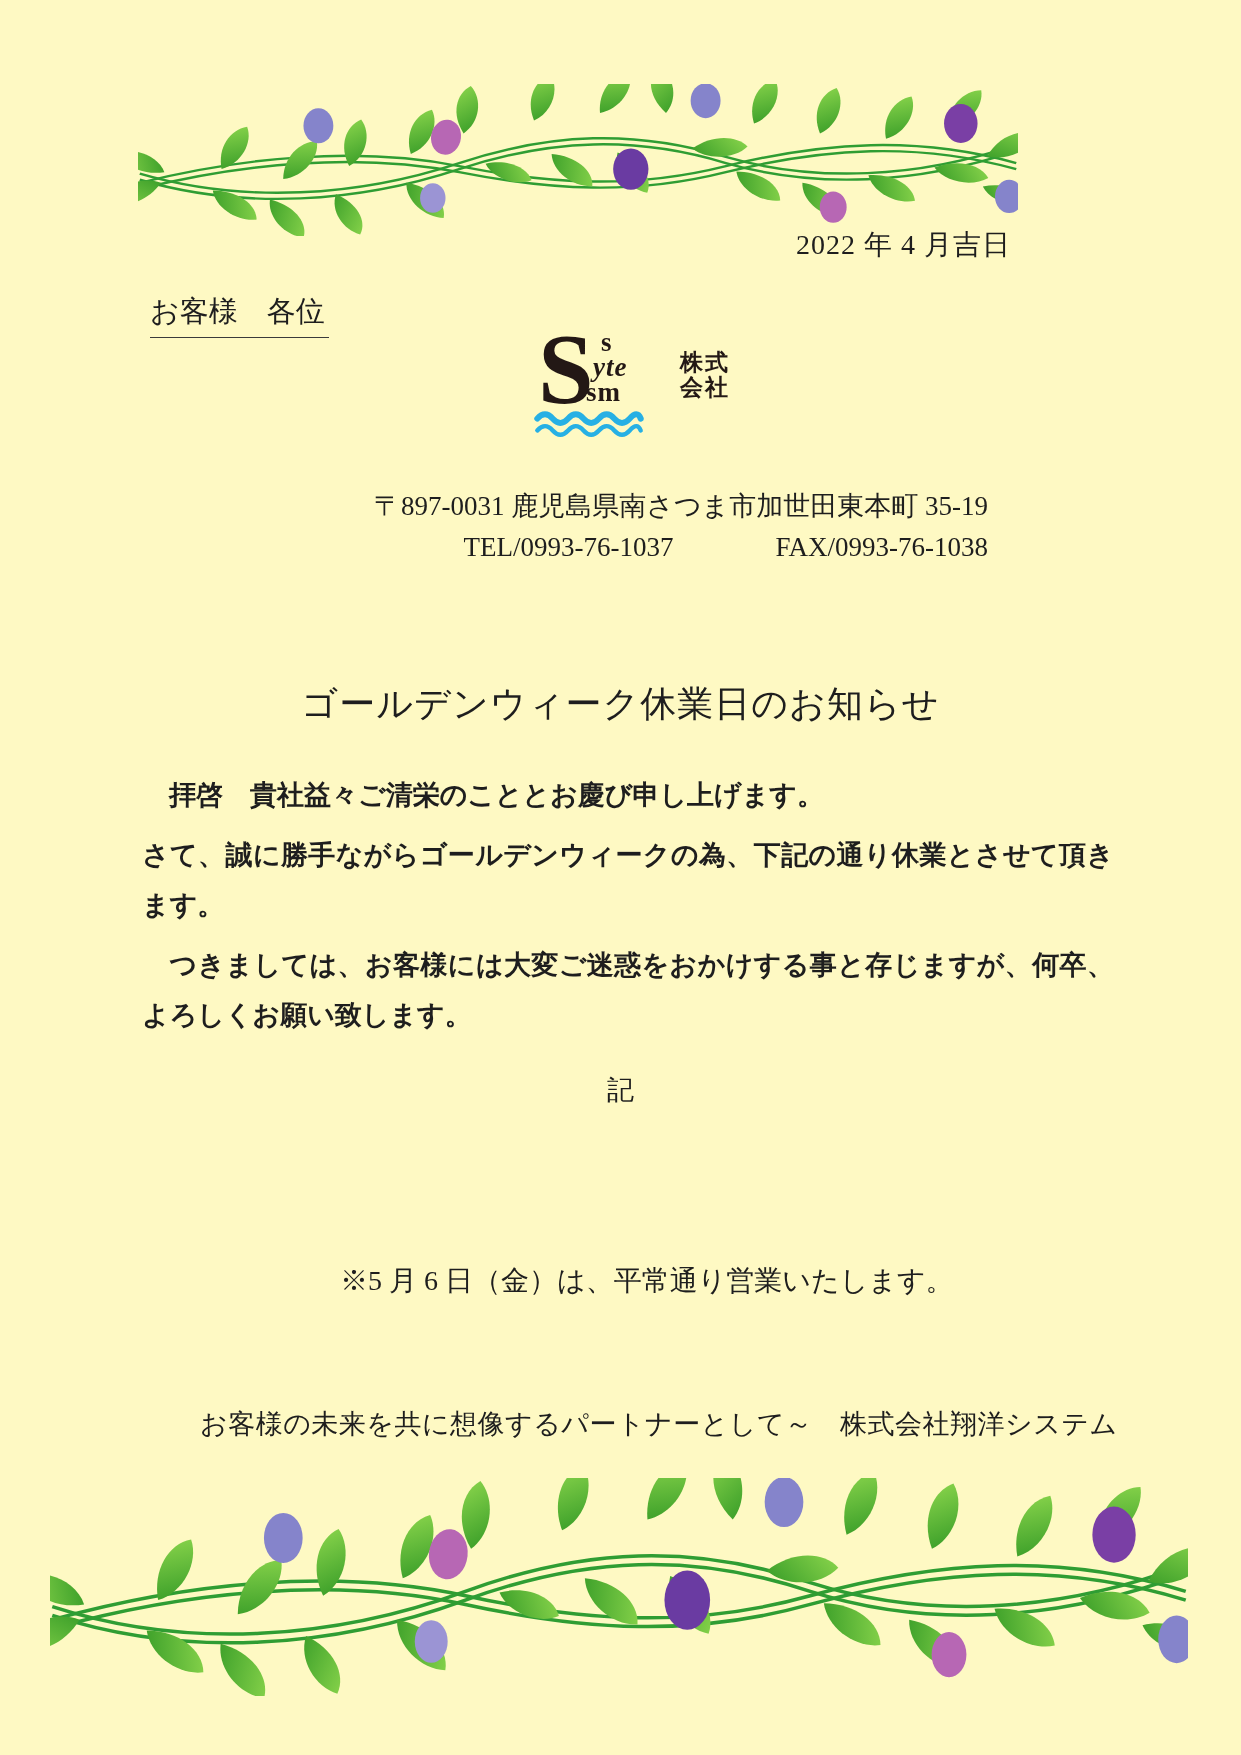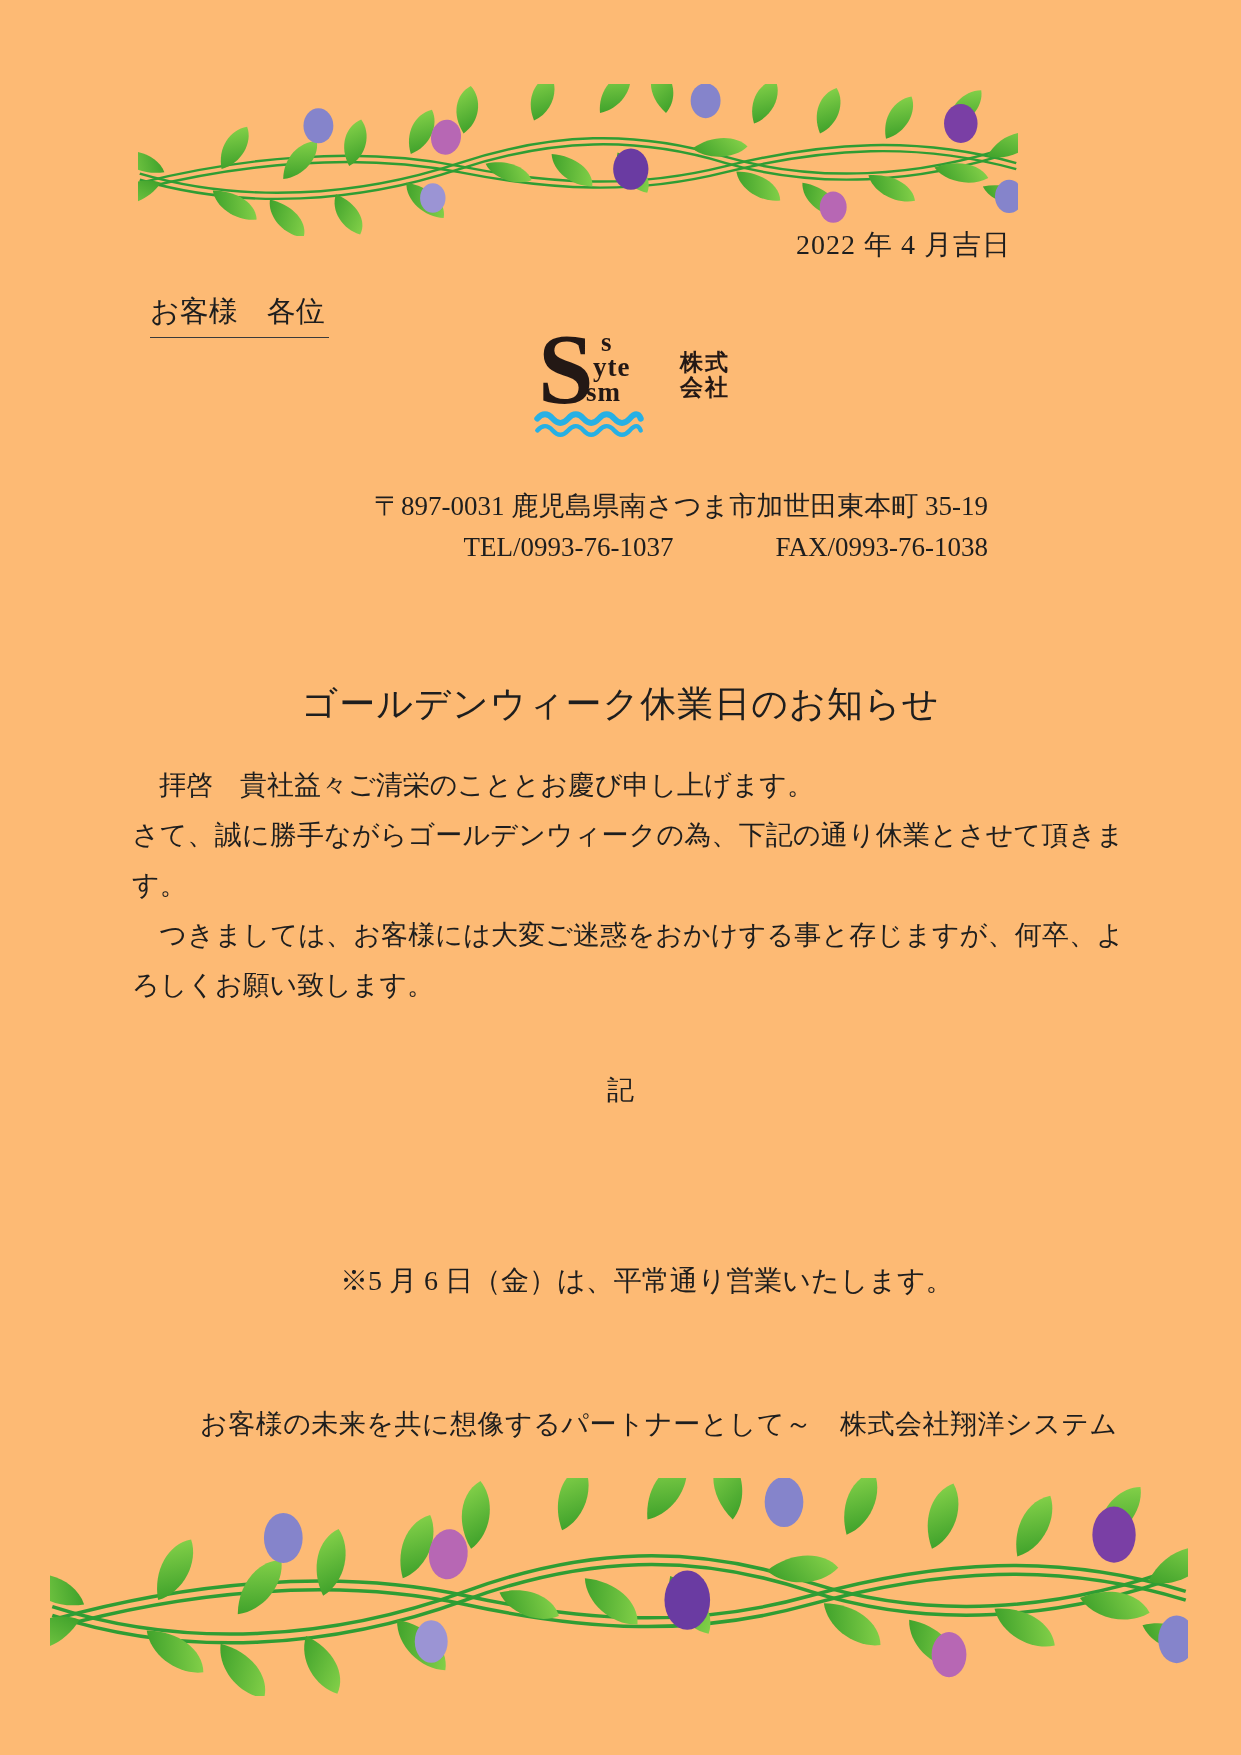--- a/index.html
+++ b/index.html
@@ -1,48 +1,48 @@
 <!DOCTYPE html>
 <html><head>
 <meta charset="utf-8">
 <style>
   html,body{margin:0;padding:0;background:#e8e8e8;}
   .page{
     position:relative;width:1241px;height:1755px;margin:0 auto;
-    background:#fdba74;overflow:hidden;
+    background:#fef9c3;overflow:hidden;
     font-family:"Liberation Serif","DejaVu Serif",serif;color:#1e1e1e;
   }
   .abs{position:absolute;}
   svg{display:block;}
 
   .garland-top{left:138px;top:84px;width:880px;height:152px;}
   .garland-bottom{left:50px;top:1478px;width:1138px;height:218px;}
 
   .date-line{top:226px;right:230px;font-size:28px;letter-spacing:1px;}
   .recipient-line{left:150px;top:292px;font-size:29px;}
   .recipient-line span{display:inline-block;border-bottom:1.5px solid #3a3a3a;padding:0 4px 5px 0;}
 
   .logo-row{left:538px;top:330px;display:flex;align-items:flex-start;color:#231815;}
   .s-mark{position:relative;width:112px;height:94px;}
   .big-s{font-family:"Liberation Serif","DejaVu Serif",serif;font-weight:bold;font-size:100px;line-height:0.78;}
   .s-small{position:absolute;left:48px;top:0;font-family:"Liberation Serif","DejaVu Serif",serif;font-weight:bold;font-size:27px;line-height:0.92;letter-spacing:1px;}
   .s-small .l1{padding-left:15px;}
-  .s-small .l2{padding-left:7px;}
+  .s-small .l2{padding-left:7px;font-style:italic;}
   .s-small .l3{padding-left:0;}
   .waves{position:absolute;left:-4px;bottom:-14px;width:110px;height:28px;}
   .kaisha{margin:20px 16px 0 30px;font-family:"Liberation Sans","DejaVu Sans",sans-serif;font-weight:bold;font-size:23px;line-height:1.1;letter-spacing:2px;}
   .brand{margin:8px 0 0 10px;font-family:"Liberation Sans","DejaVu Sans",sans-serif;font-weight:bold;font-size:55px;line-height:1;letter-spacing:-1px;}
 
   .address-line{top:488px;right:253px;font-size:27px;}
   .telfax-line{top:532px;right:253px;font-size:27px;display:flex;gap:102px;}
 
   .notice-title{top:680px;left:0;width:100%;text-align:center;font-size:36px;letter-spacing:1px;font-family:Liberation Mono, monospace;}
 
   .letter-body{left:132px;top:760px;width:992px;font-size:27px;line-height:50px;text-align:justify;}
-  .letter-body p{margin:0;}
+  .letter-body p{margin:10px;font-weight:bold;}
 
   .record-marker{top:1072px;left:0;width:100%;text-align:center;font-size:27px;}
 
   .holiday-line{left:148px;top:1164px;font-size:39px;font-weight:bold;letter-spacing:0.5px;}
   .note-line{left:340px;top:1262px;font-size:28px;}
   .tagline-line{left:200px;top:1406px;font-size:27px;letter-spacing:0.5px;}
 </style>
 </head>
 <body>
 

